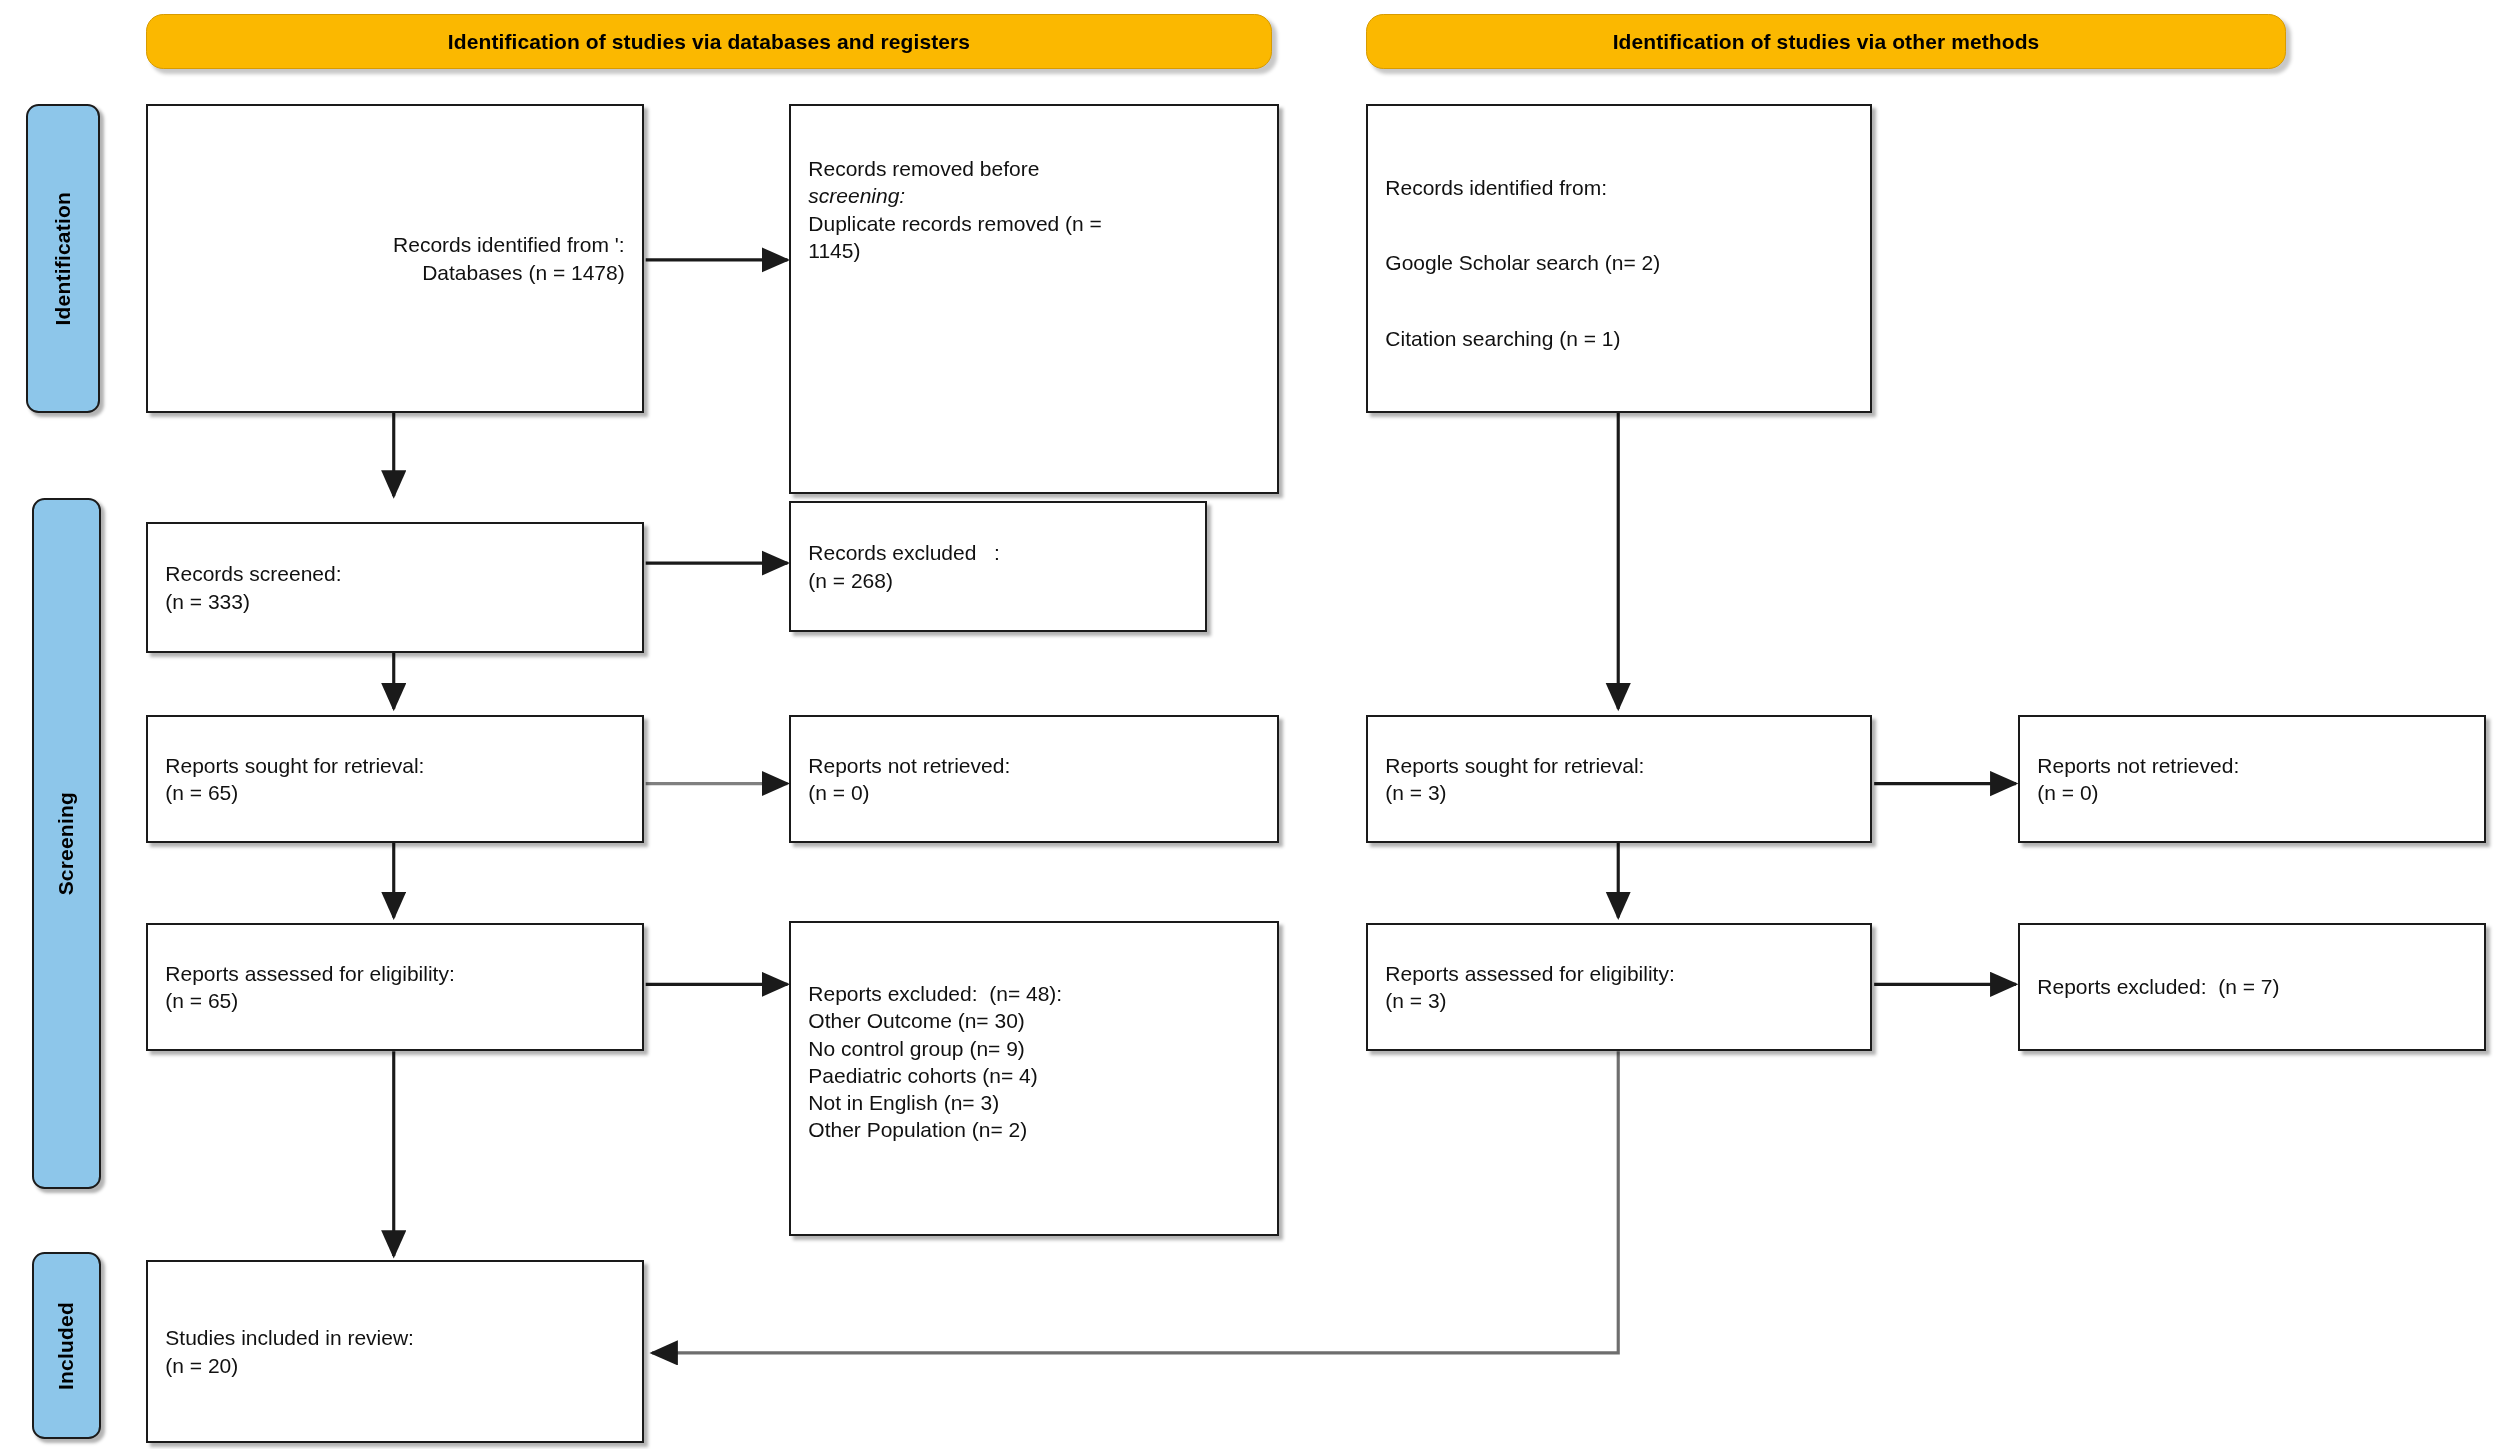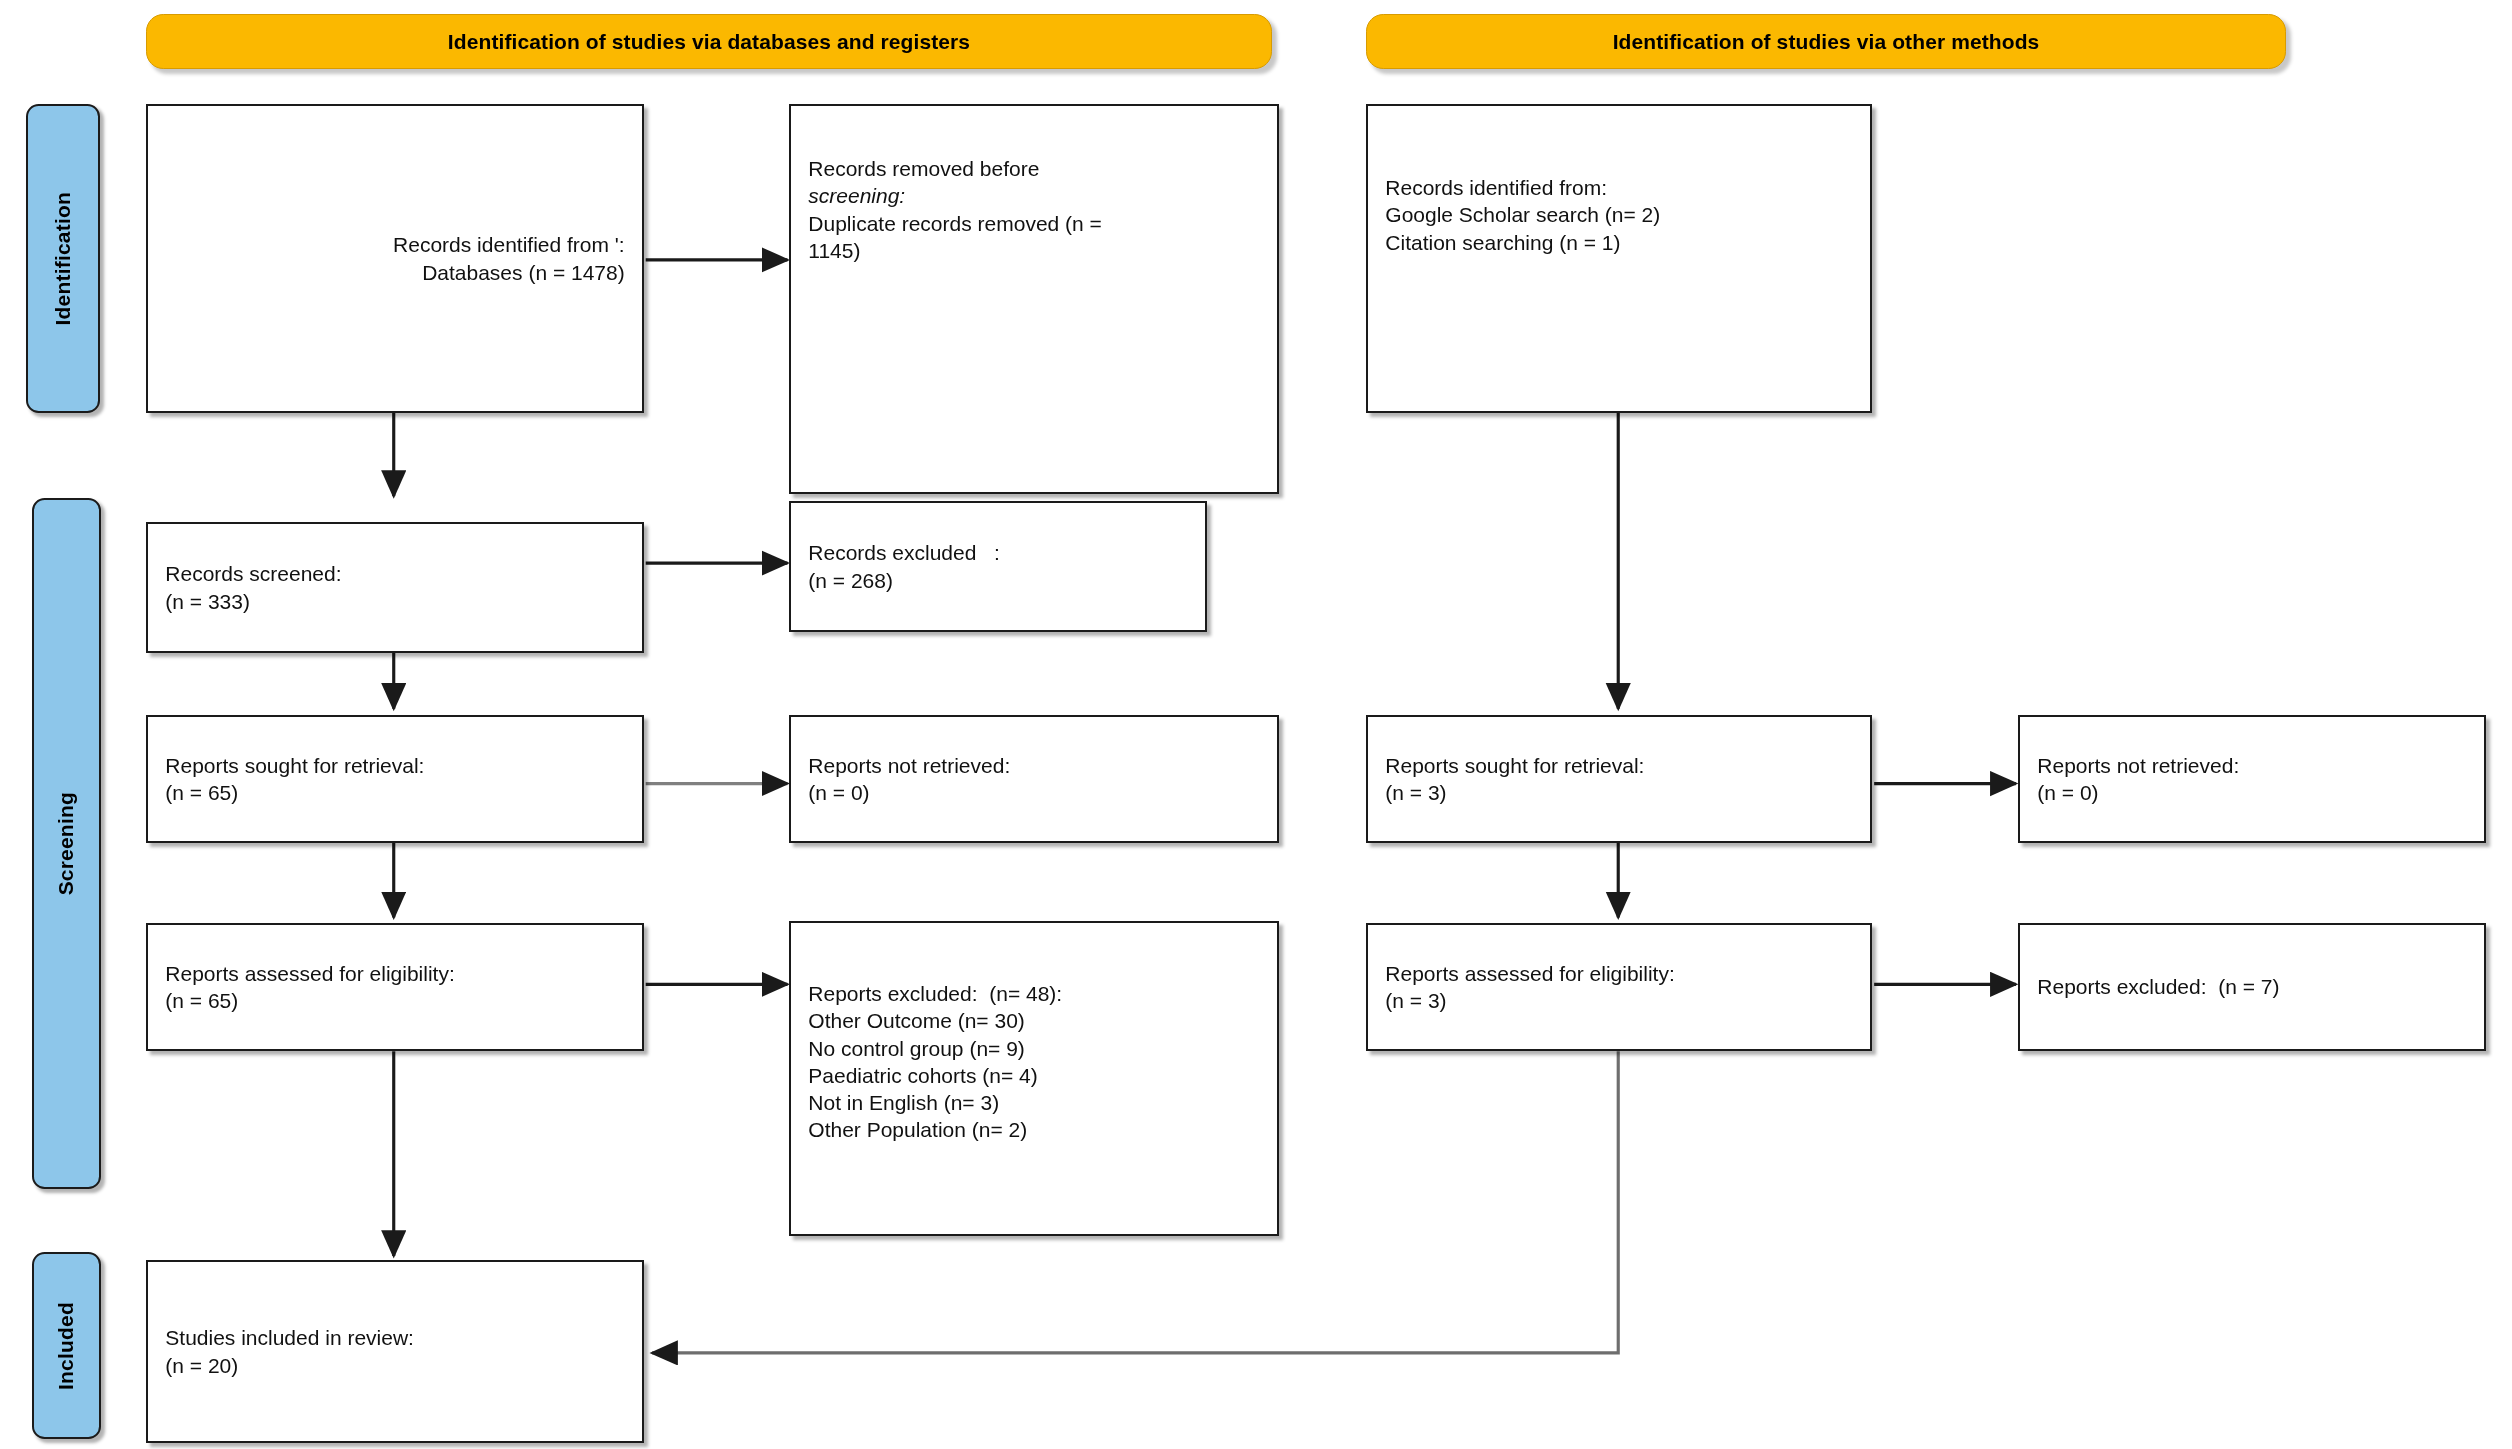--- a/index.html
+++ b/index.html
@@ -167,21 +167,21 @@
     <div class="ln">Paediatric cohorts (n= 4)</div>
     <div class="ln">Not in English (n= 3)</div>
     <div class="ln">Other Population (n= 2)</div>
   </div>
 
   <div class="node" style="left:146px;top:1260px;width:498px;height:183px;">
     <div class="ln">Studies included in review:</div>
     <div class="ln">(n = 20)</div>
   </div>
 
-  <div class="node" style="left:1366px;top:104px;width:506px;height:309px;justify-content:flex-start;padding-top:68px;">
+  <div class="node" style="left:1366px;top:104px;width:506px;height:309px;justify-content:flex-start;padding-top:68px;gap:48px;">
     <div class="ln">Records identified from:</div>
     <div class="ln">Google Scholar search (n= 2)</div>
     <div class="ln">Citation searching (n = 1)</div>
   </div>
 
   <div class="node" style="left:1366px;top:715px;width:506px;height:128px;">
     <div class="ln">Reports sought for retrieval:</div>
     <div class="ln">(n = 3)</div>
   </div>
 

